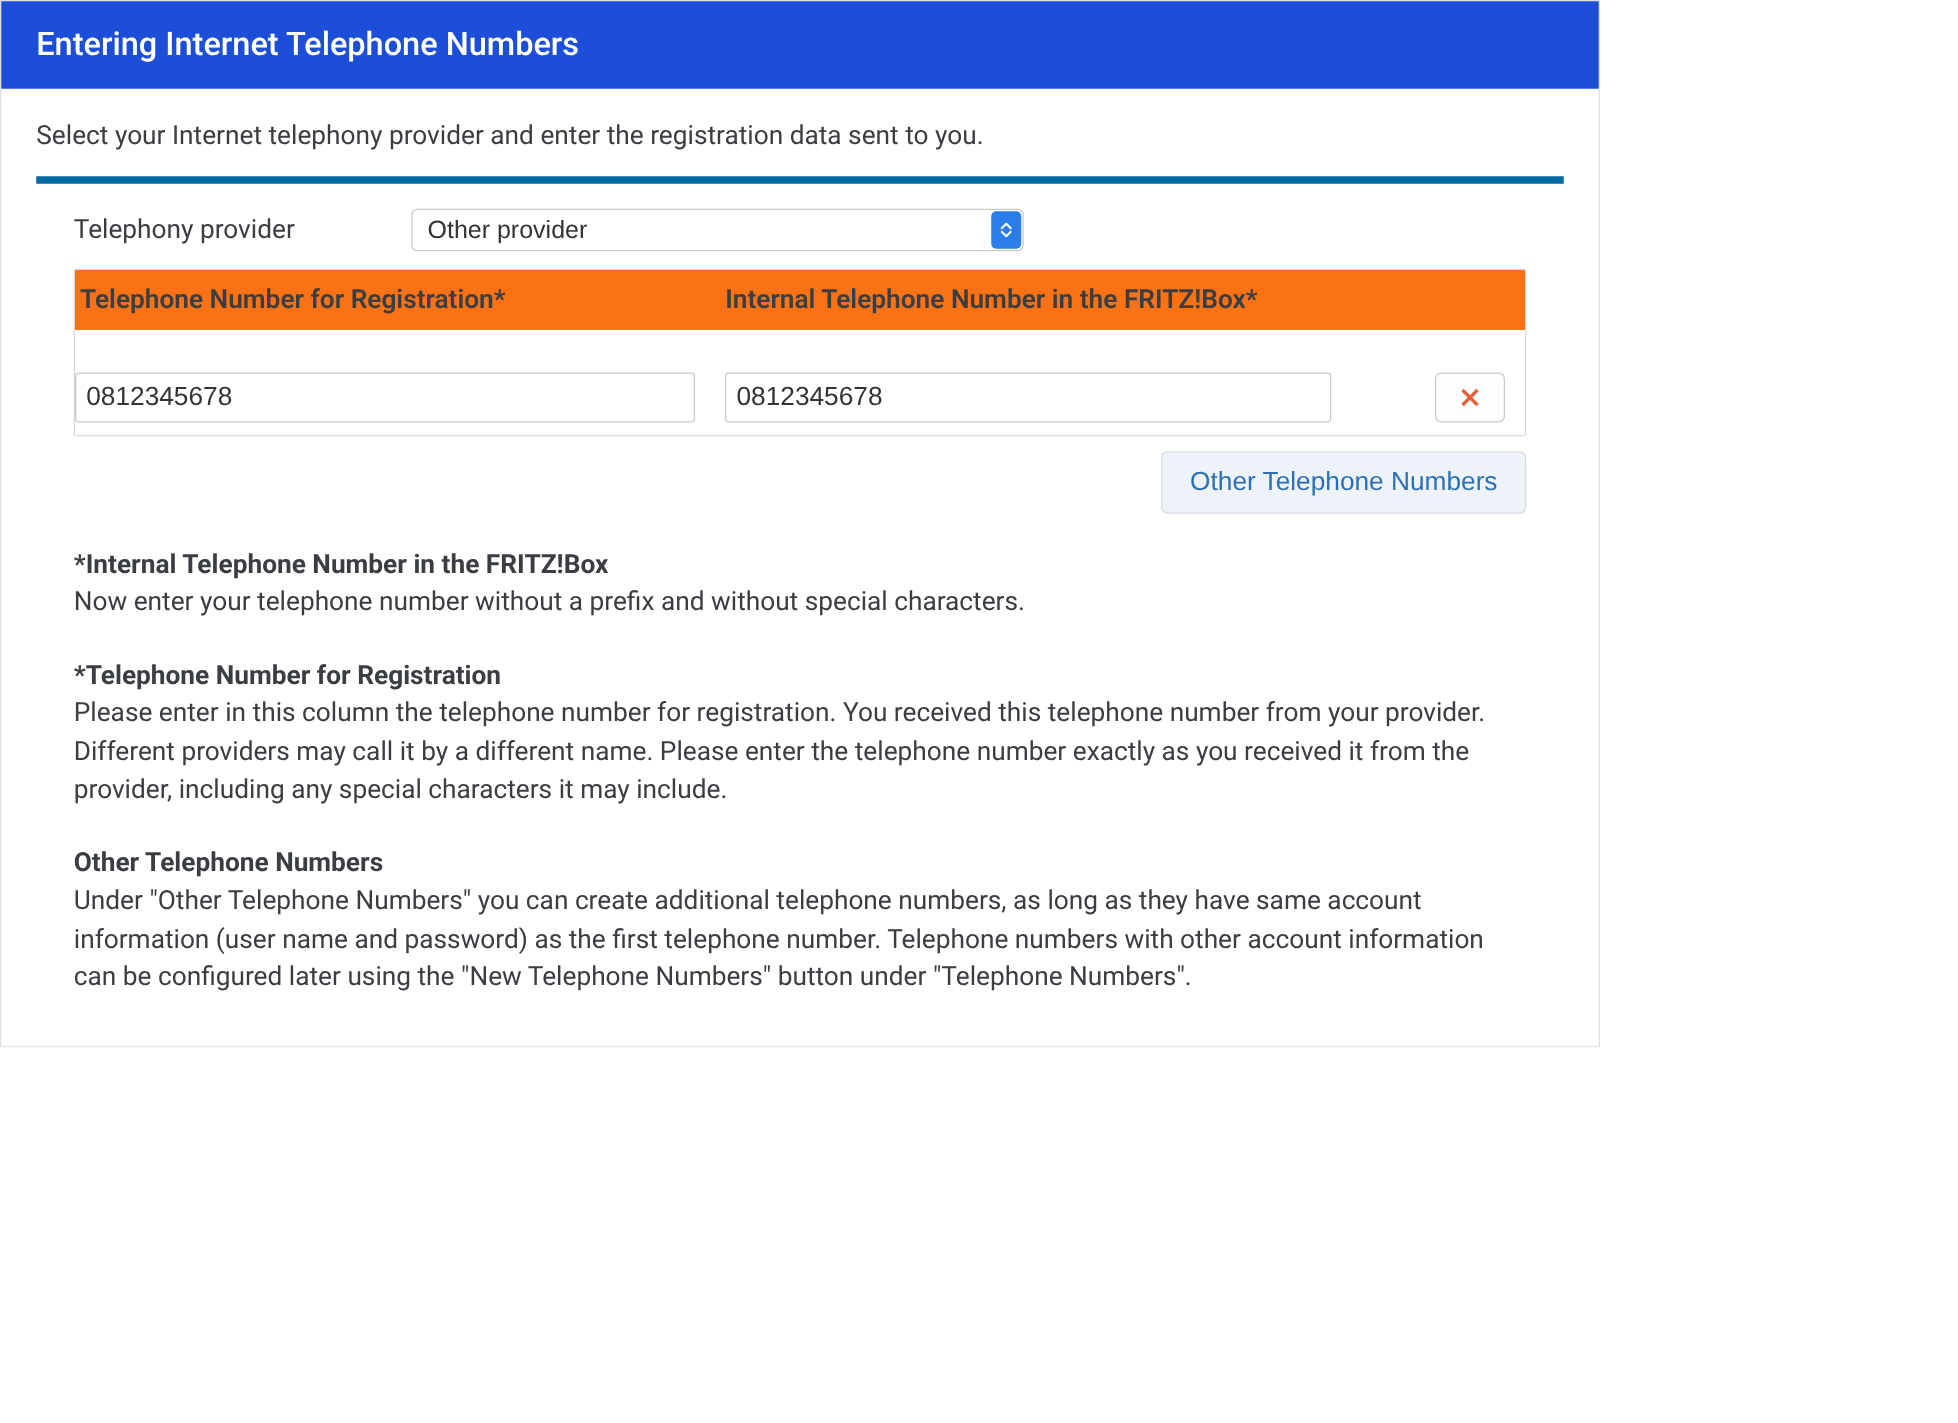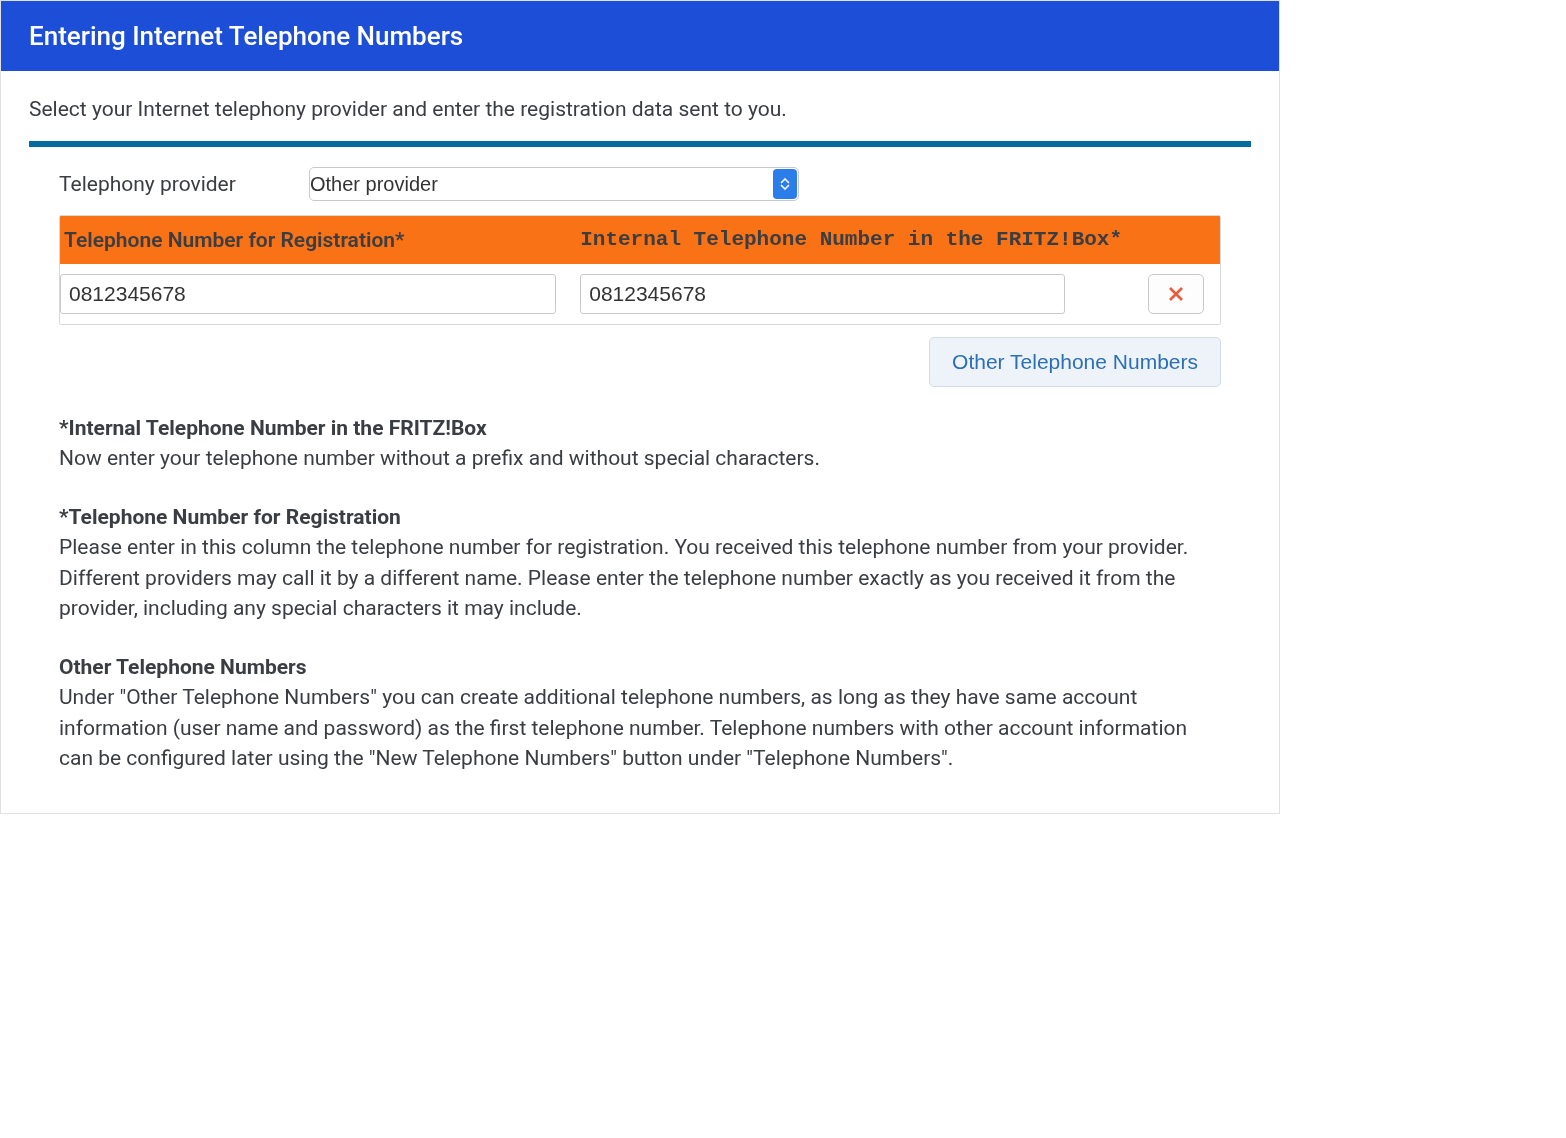--- a/index.html
+++ b/index.html
@@ -29,37 +29,38 @@
     color: #3a3d42;
     padding-bottom: 20px;
     border-bottom: 6px solid #0369a1;
   }
   .form-area {
     padding: 20px 30px 0 30px;
   }
   .provider-row {
     display: flex;
     align-items: center;
+    gap: 20px;
     margin-bottom: 14px;
   }
   .provider-label {
     font-size: 21px;
     color: #3a3d42;
     width: 250px;
   }
   .select-wrap {
     position: relative;
     flex: 0 0 auto;
     width: 490px;
   }
   .select-wrap select {
     width: 100%;
     height: 34px;
     font-size: 20px;
-    padding: 2px 30px 2px 0;
+    padding: 2px 30px 2px 12px;
     border: 1px solid #c9c9c9;
     border-radius: 5px;
     background: #fff;
     appearance: none;
     -webkit-appearance: none;
     color: #333;
   }
   .select-arrows {
     position: absolute;
     right: 2px;
@@ -81,27 +82,28 @@
     overflow: hidden;
   }
   .num-head {
     display: flex;
     background: #f97316;
     font-size: 21px;
     font-weight: 600;
     color: #3a3d42;
   }
   .num-head .col1 { flex: 0 0 44.5%; padding: 12px 8px 12px 4px; }
-  .num-head .col2 { flex: 1; padding: 12px 4px; font-family: Liberation Mono, monospace; }
+  .num-head .col2 { flex: 1; padding: 12px 4px; }
   .num-row {
     display: flex;
     align-items: center;
     padding: 10px 6px 10px 0;
     gap: 24px;
     background: #fff;
+    margin-top: 24px;
   }
   .num-row .col1 { flex: 0 0 43%; padding-left: 0; }
   .num-row .col2 { flex: 0 0 42%; }
   .num-row .col3 { flex: 1; display:flex; justify-content:flex-end; padding-right: 10px;}
   .num-row input[type=text] {
     width: 100%;
     height: 40px;
     font-size: 21px;
     padding: 4px 8px;
     border: 1px solid #c9c9c9;

